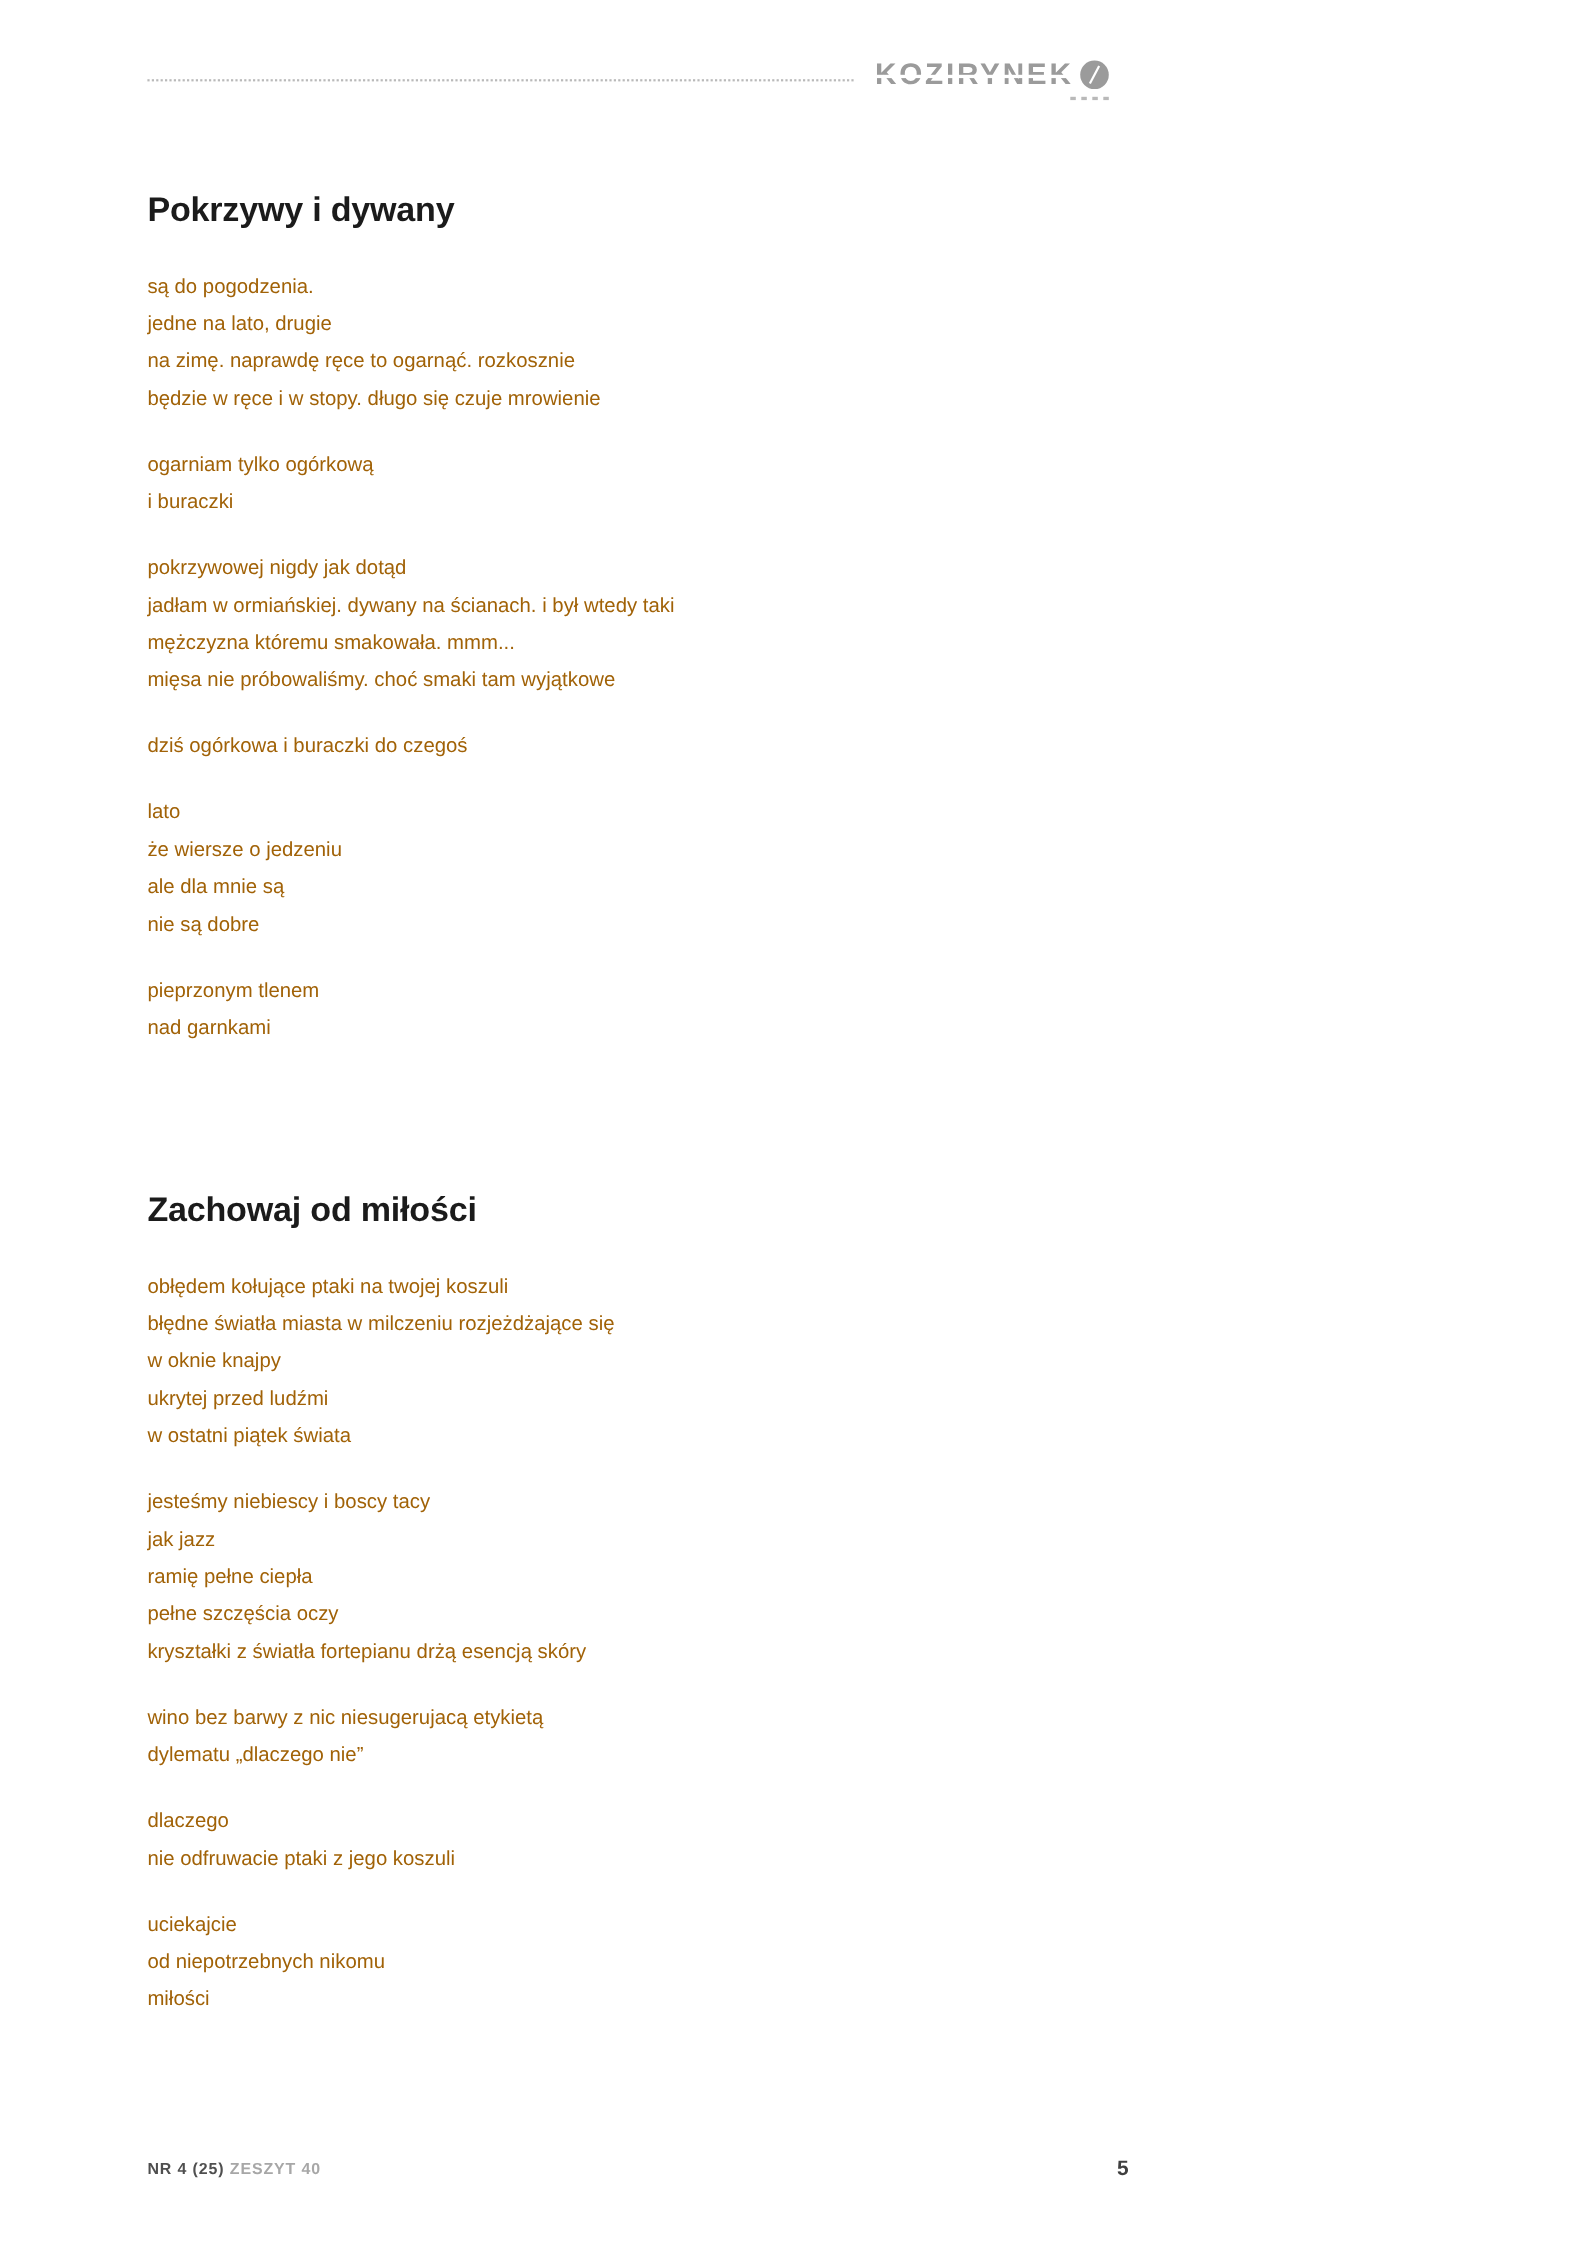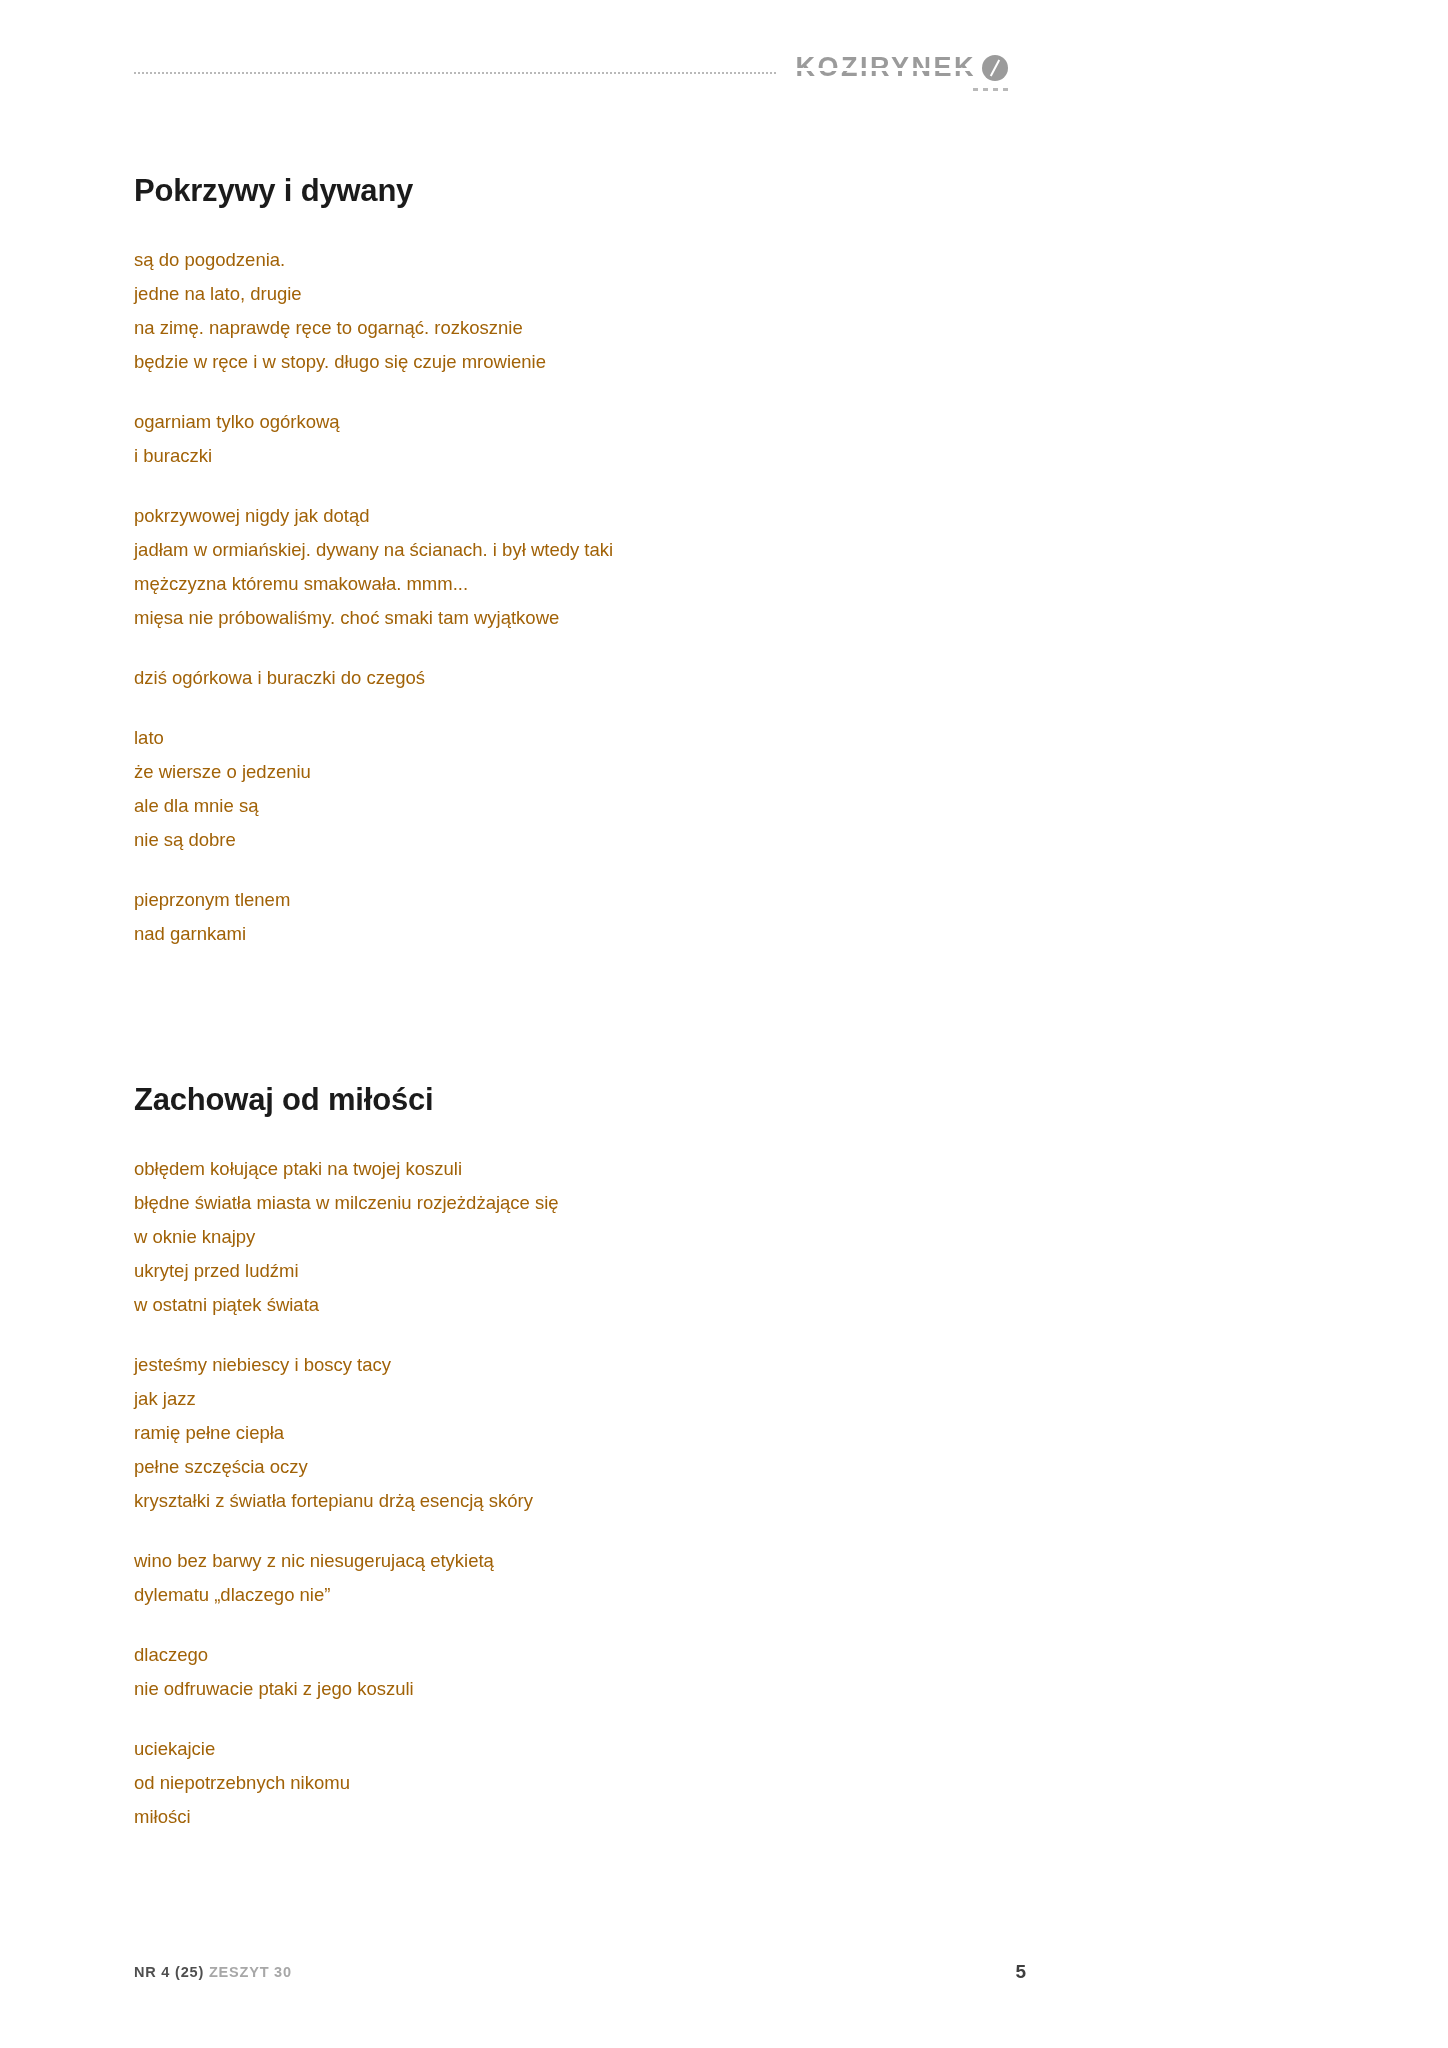--- a/index.html
+++ b/index.html
@@ -248,18 +248,18 @@
         <div class="line">od niepotrzebnych nikomu</div>
         <div class="line">miłości</div>
       </div>
     </section>
 
   </div>
 
   <div class="footer">
     <div class="footer-left">
       <span class="strong">NR 4 (25)</span>
-      <span>ZESZYT 30</span>
+      <span>ZESZYT 40</span>
     </div>
     <div class="footer-page">5</div>
   </div>
 
 </div>
 
 </body></html>

